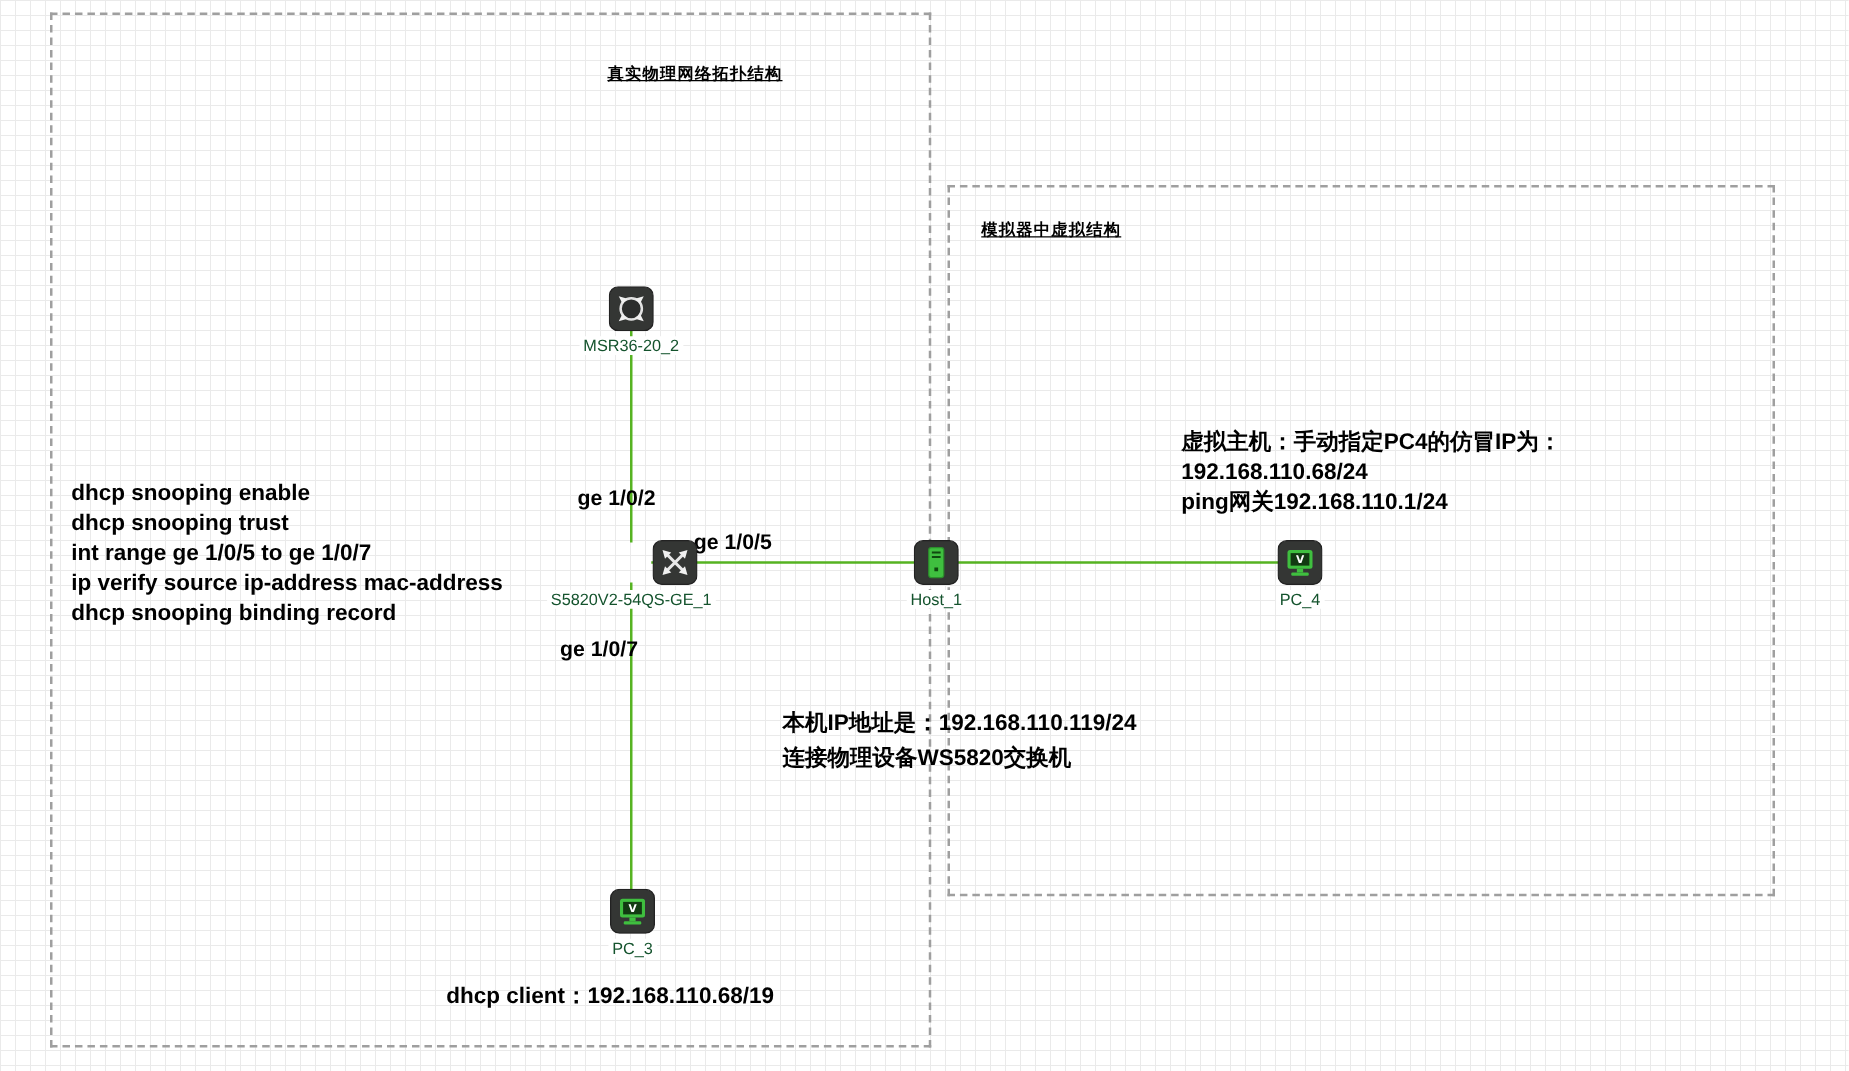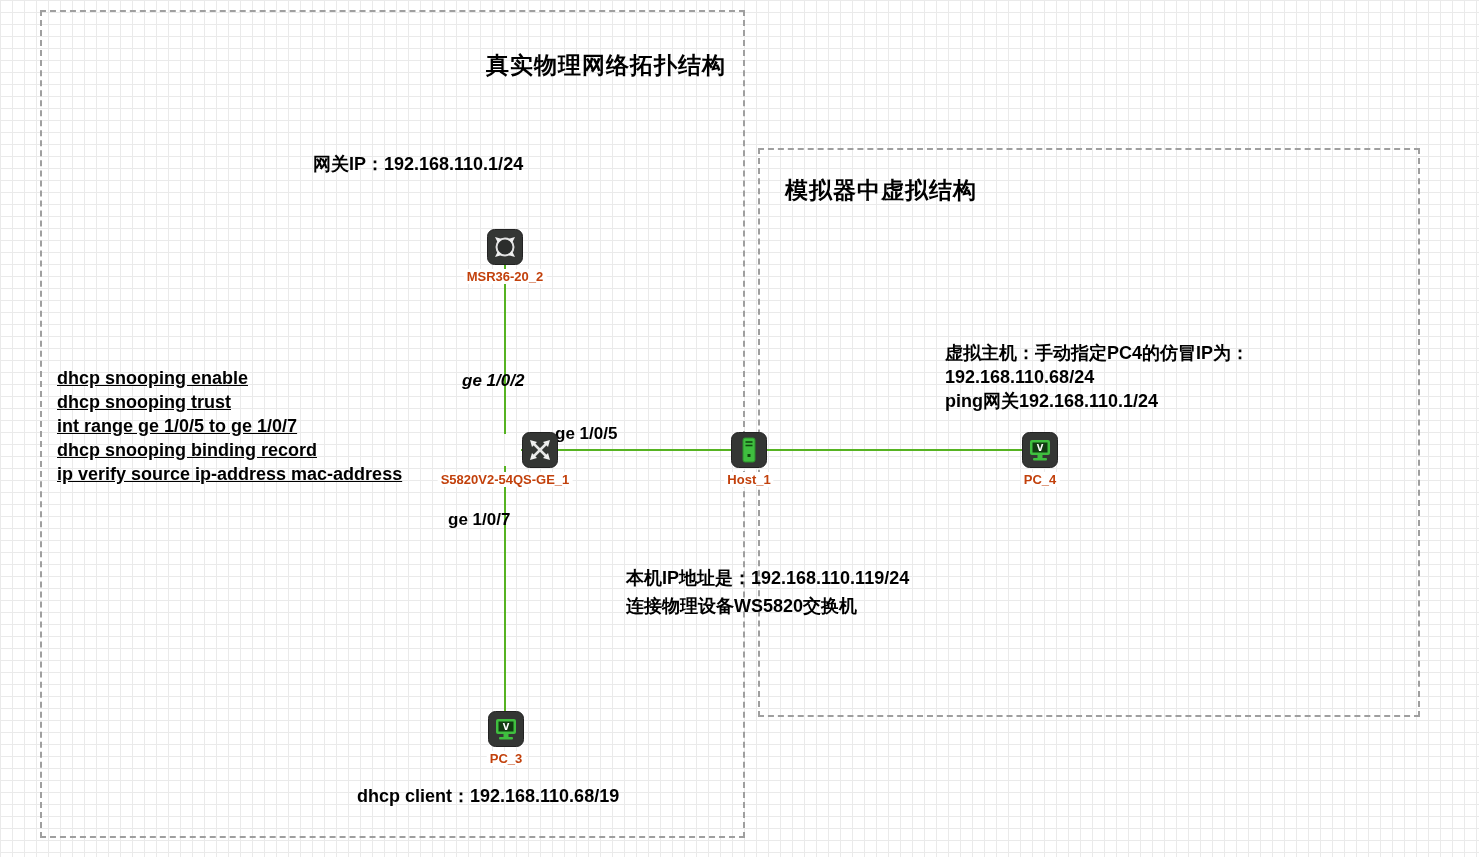--- a/index.html
+++ b/index.html
@@ -19,24 +19,25 @@
   }
 
   .region {
     position: absolute;
     border: 2px dashed #9f9f9f;
     background: transparent;
   }
   .region-title {
     position: absolute;
     font-weight: bold;
-    font-size: 23px;
+    font-size: 13px;
     color: #000;
     letter-spacing: 1px;
     white-space: nowrap;
+    text-decoration: underline;
   }
 
   .annotation {
     position: absolute;
     font-weight: bold;
     font-size: 18px;
     color: #000;
   }
   .annotation .line { line-height: 24px; white-space: nowrap; }
   .annotation.wide-lines .line { line-height: 28px; }
@@ -54,57 +55,56 @@
   .link.v { width: 2px; }
 
   .device { position: absolute; width: 36px; height: 36px; }
   .device .icon { display: block; width: 36px; height: 36px; }
   .device-label {
     position: absolute;
     top: 40px;
     left: 50%;
     transform: translateX(-50%);
     white-space: nowrap;
-    font-weight: bold;
+    font-weight: normal;
     font-size: 13px;
-    color: #c2410c;
+    color: #14532d;
     background: #fff;
     padding: 0 3px;
   }
 </style>
 </head>
 <body>
 
 <div class="canvas">
 
   <div class="region" style="left:40px; top:10px; width:705px; height:828px;"></div>
   <div class="region" style="left:758px; top:148px; width:662px; height:569px;"></div>
 
   <div class="region-title" style="left:486px; top:50px;">真实物理网络拓扑结构</div>
   <div class="region-title" style="left:785px; top:175px;">模拟器中虚拟结构</div>
 
   <div class="link v" style="left:504px; top:263px; height:171px;"></div>
   <div class="link h" style="left:521px; top:449px; width:212px;"></div>
   <div class="link h" style="left:765px; top:449px; width:259px;"></div>
   <div class="link v" style="left:504px; top:466px; height:247px;"></div>
 
-  <div class="port-label" style="left:462px; top:371px;font-style:italic;">ge 1/0/2</div>
+  <div class="port-label" style="left:462px; top:389px;">ge 1/0/2</div>
   <div class="port-label" style="left:555px; top:424px;">ge 1/0/5</div>
   <div class="port-label" style="left:448px; top:510px;">ge 1/0/7</div>
 
   <div class="annotation" style="left:313px; top:152px;">
-    <div class="line">网关IP：192.168.110.1/24</div>
   </div>
 
-  <div class="annotation" style="left:57px; top:366px;text-decoration:underline;">
+  <div class="annotation" style="left:57px; top:382px;">
     <div class="line">dhcp snooping enable</div>
     <div class="line">dhcp snooping trust</div>
     <div class="line">int range ge 1/0/5 to ge 1/0/7</div>
+    <div class="line">ip verify source ip-address mac-address</div>
     <div class="line">dhcp snooping binding record</div>
-    <div class="line">ip verify source ip-address mac-address</div>
   </div>
 
   <div class="annotation" style="left:945px; top:341px;">
     <div class="line">虚拟主机：手动指定PC4的仿冒IP为：</div>
     <div class="line">192.168.110.68/24</div>
     <div class="line">ping网关192.168.110.1/24</div>
   </div>
 
   <div class="annotation wide-lines" style="left:610px; top:564px;margin-left:16px;">
     <div class="line">本机IP地址是：192.168.110.119/24</div>

